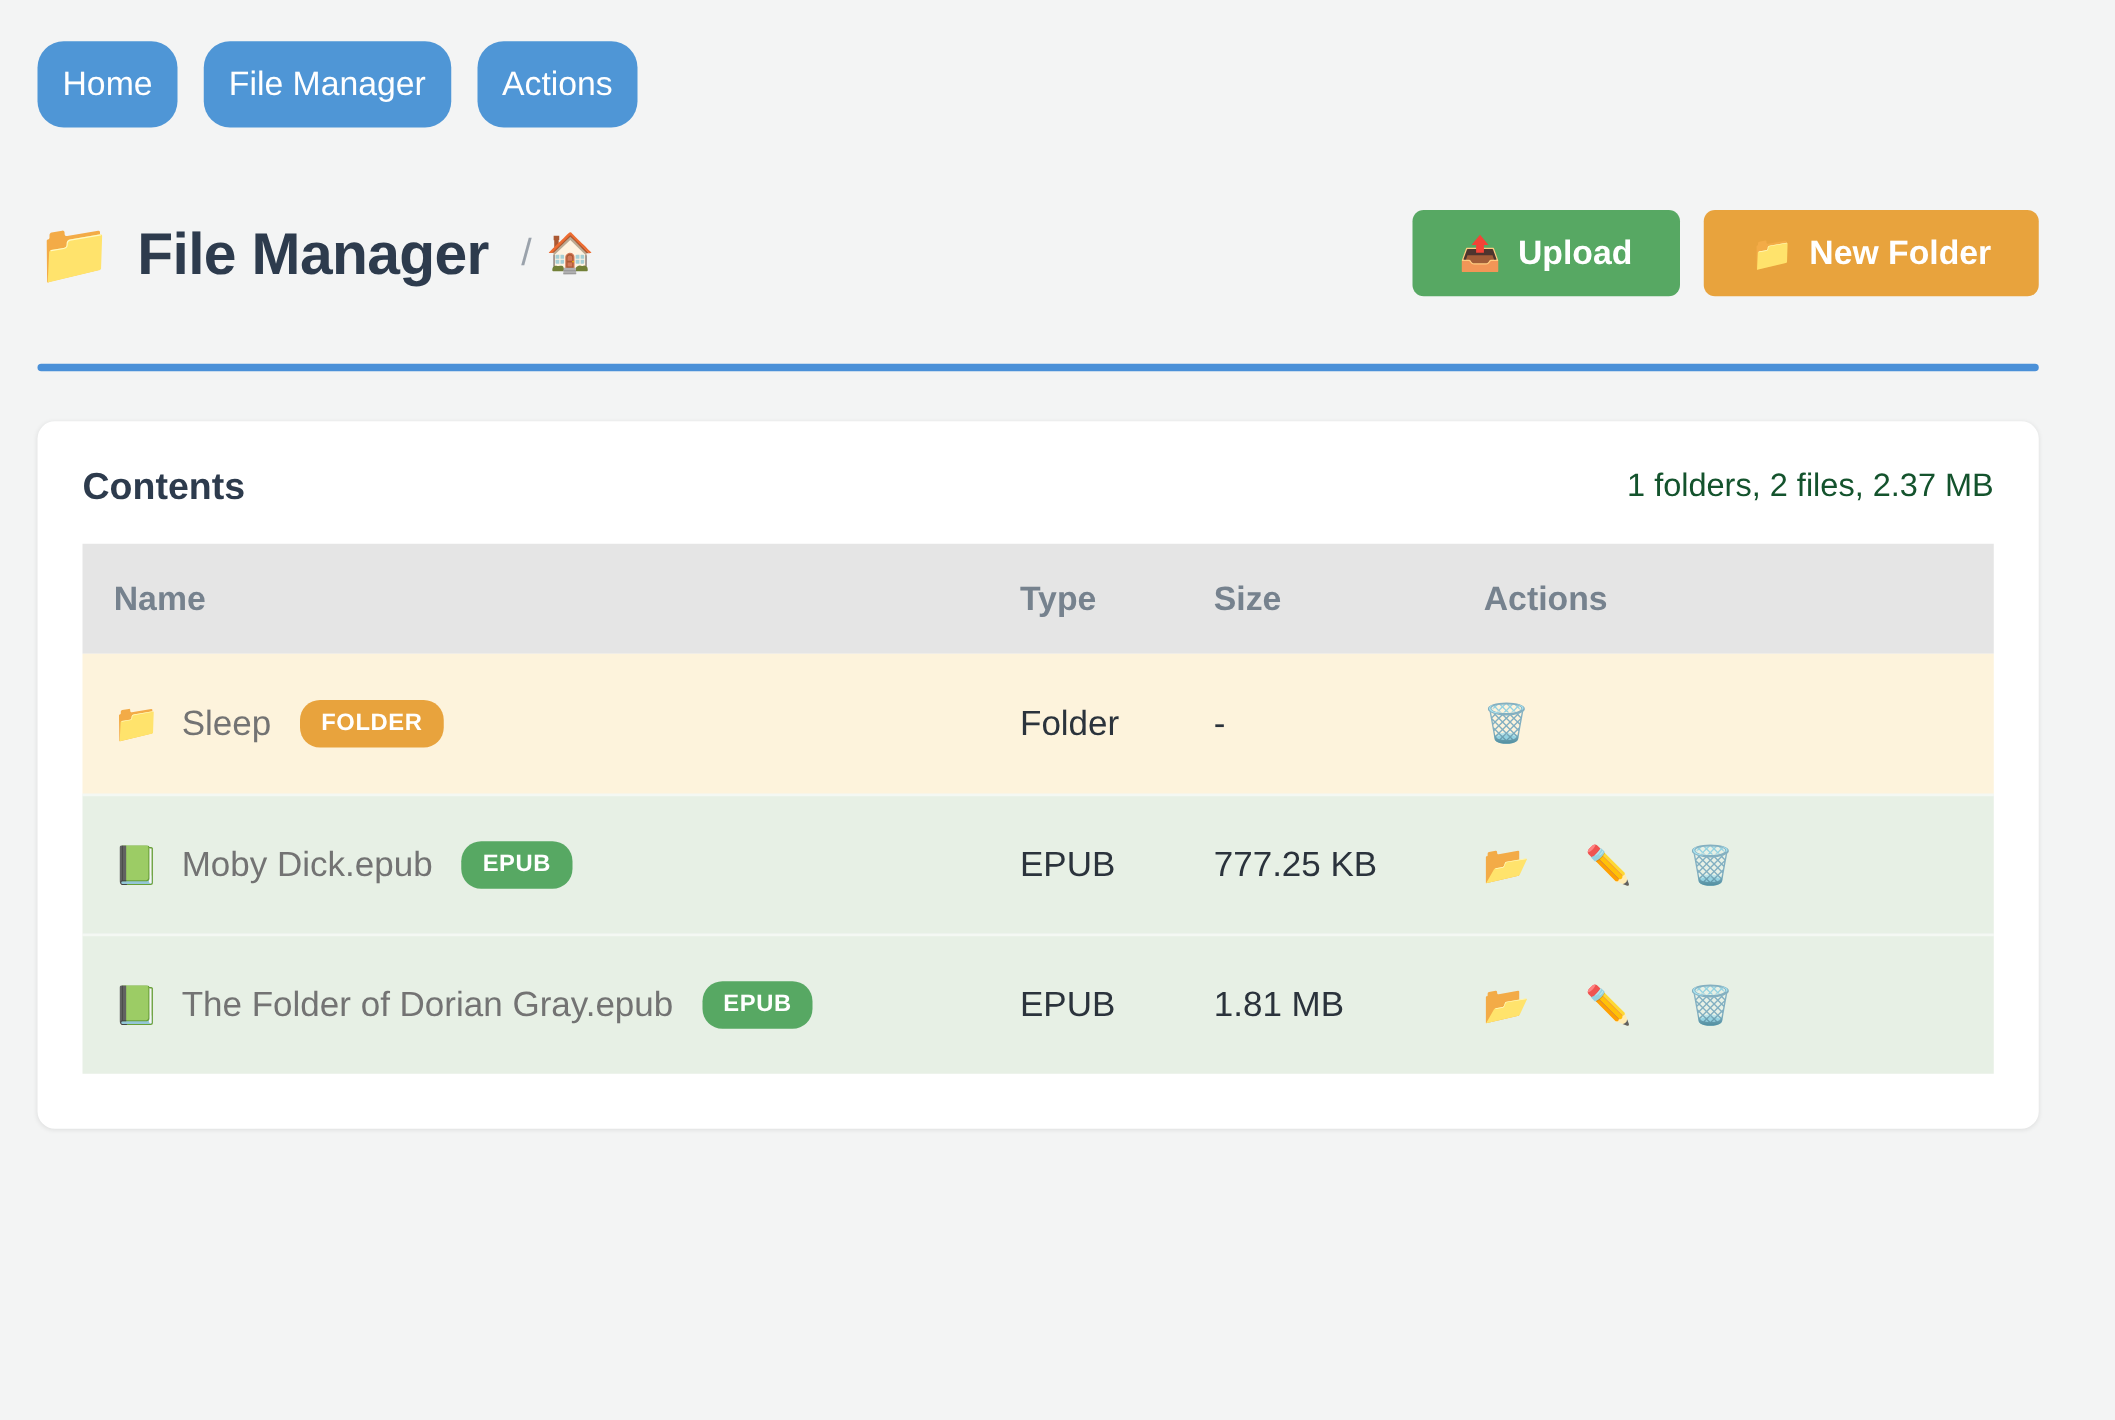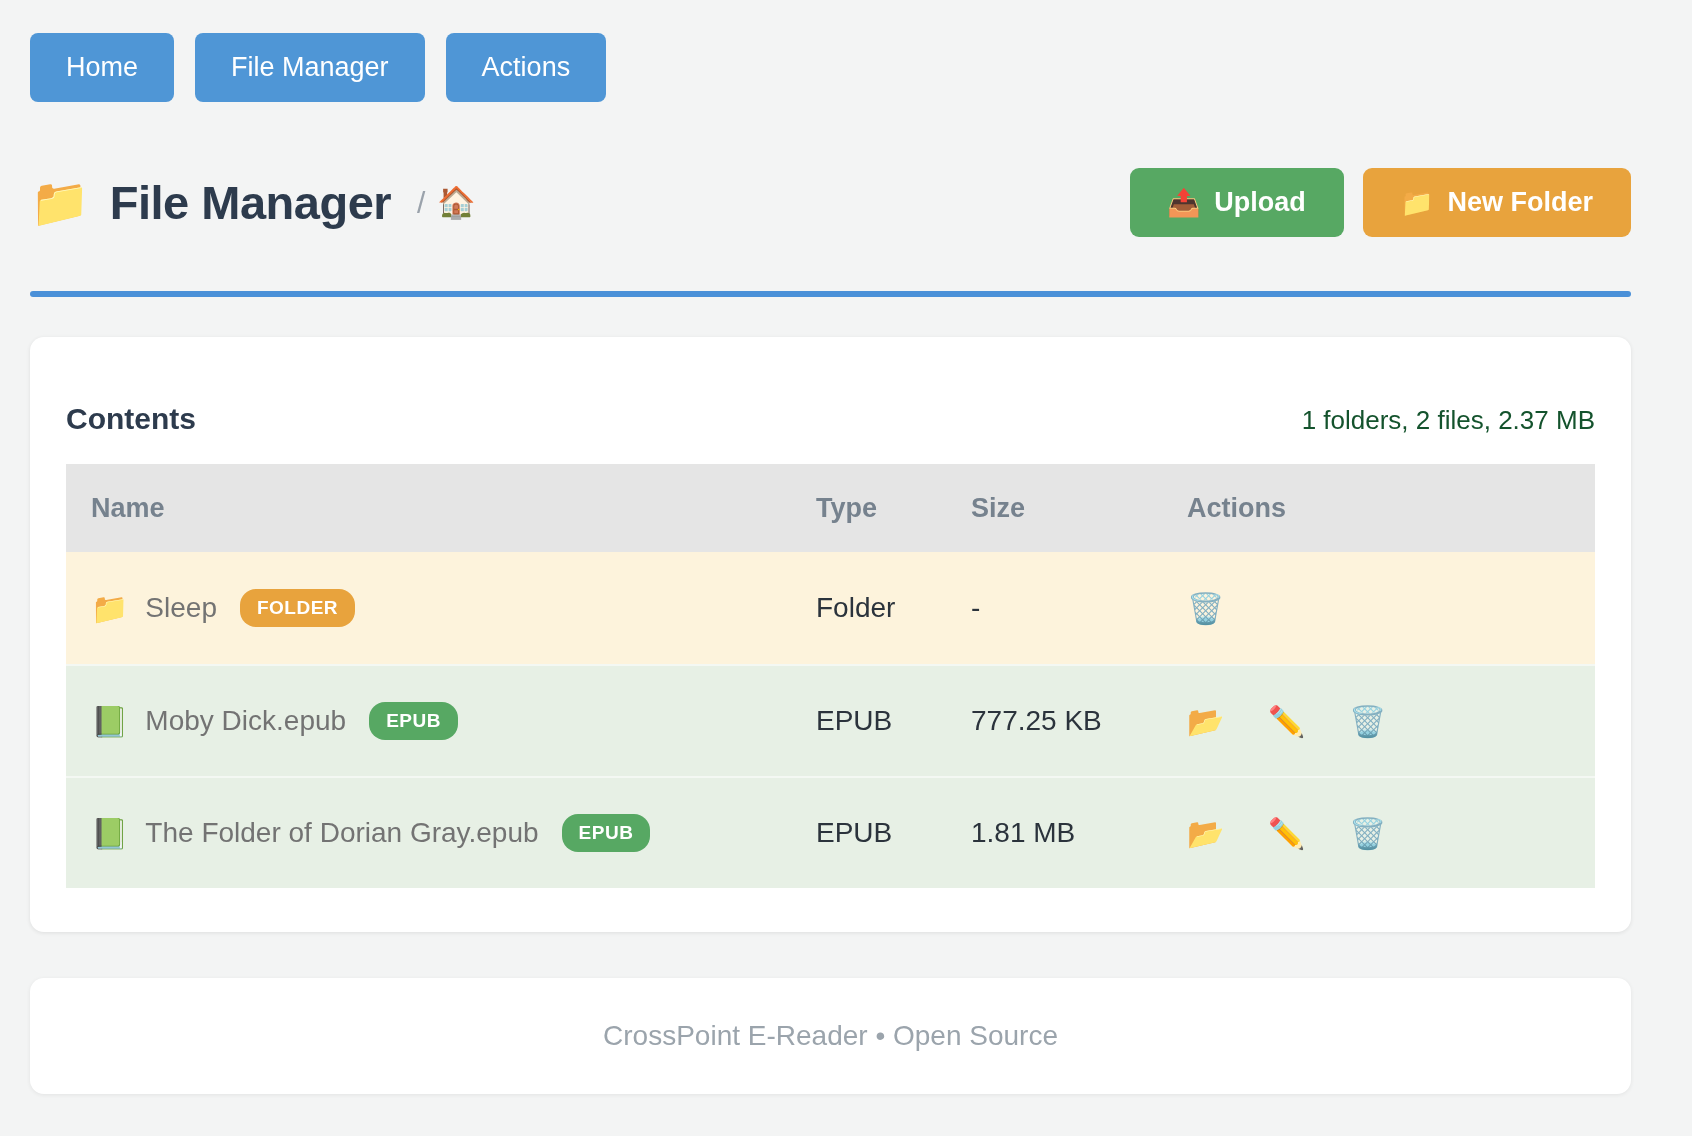--- a/index.html
+++ b/index.html
@@ -8,22 +8,22 @@
     background: #f3f4f4;
     font-family: "Liberation Sans", "DejaVu Sans", sans-serif;
     overflow: hidden;
   }
   .page { padding: 33px 61px 0 30px; }
 
   
   .nav { display: flex; gap: 21px; }
   .nav-btn {
     background: #4f96d6; color: #ffffff;
-    border: none; border-radius: 8px;
-    height: 69px; padding: 0 36px;
+    border: none; border-radius: 21px;
+    height: 69px; padding: 0 20px;
     font-size: 27px; font-family: inherit;
     display: flex; align-items: center;
     cursor: pointer;
   }
 
   
   .page-header {
     margin-top: 66px;
     display: flex; align-items: center; justify-content: space-between;
   }
@@ -48,21 +48,21 @@
 
   .divider { margin-top: 54px; height: 6px; background: #4a90d8; border-radius: 3px; }
 
   
   .card {
     margin-top: 40px; background: #ffffff; border-radius: 14px;
     box-shadow: 0 1px 4px rgba(0,0,0,0.09);
     padding: 36px 36px 44px 36px;
   }
   .card-head {
-    display: flex; align-items: flex-end; justify-content: space-between; margin-top: 29px;
+    display: flex; align-items: flex-start; justify-content: space-between;
   }
   .card-title { font-size: 30px; font-weight: 700; color: #2d3b4d; }
   .card-summary { font-size: 26px; color: #14532d; }
 
   .table { margin-top: 28px; width: 100%; }
   .t-row {
     display: grid;
     grid-template-columns: 1fr 155px 216px 410px;
     align-items: center;
   }
@@ -179,17 +179,14 @@
             <div class="t-cell actions-cell">
               <span class="action-icon">📂</span>
               <span class="action-icon">✏️</span>
               <span class="action-icon">🗑️</span>
             </div>
           </div>
         </div>
     </div>
   </div>
 
-  <div class="footer-card">
-    <span class="footer-text">CrossPoint E-Reader • Open Source</span>
-  </div>
 
 </div>
 
 </body></html>

